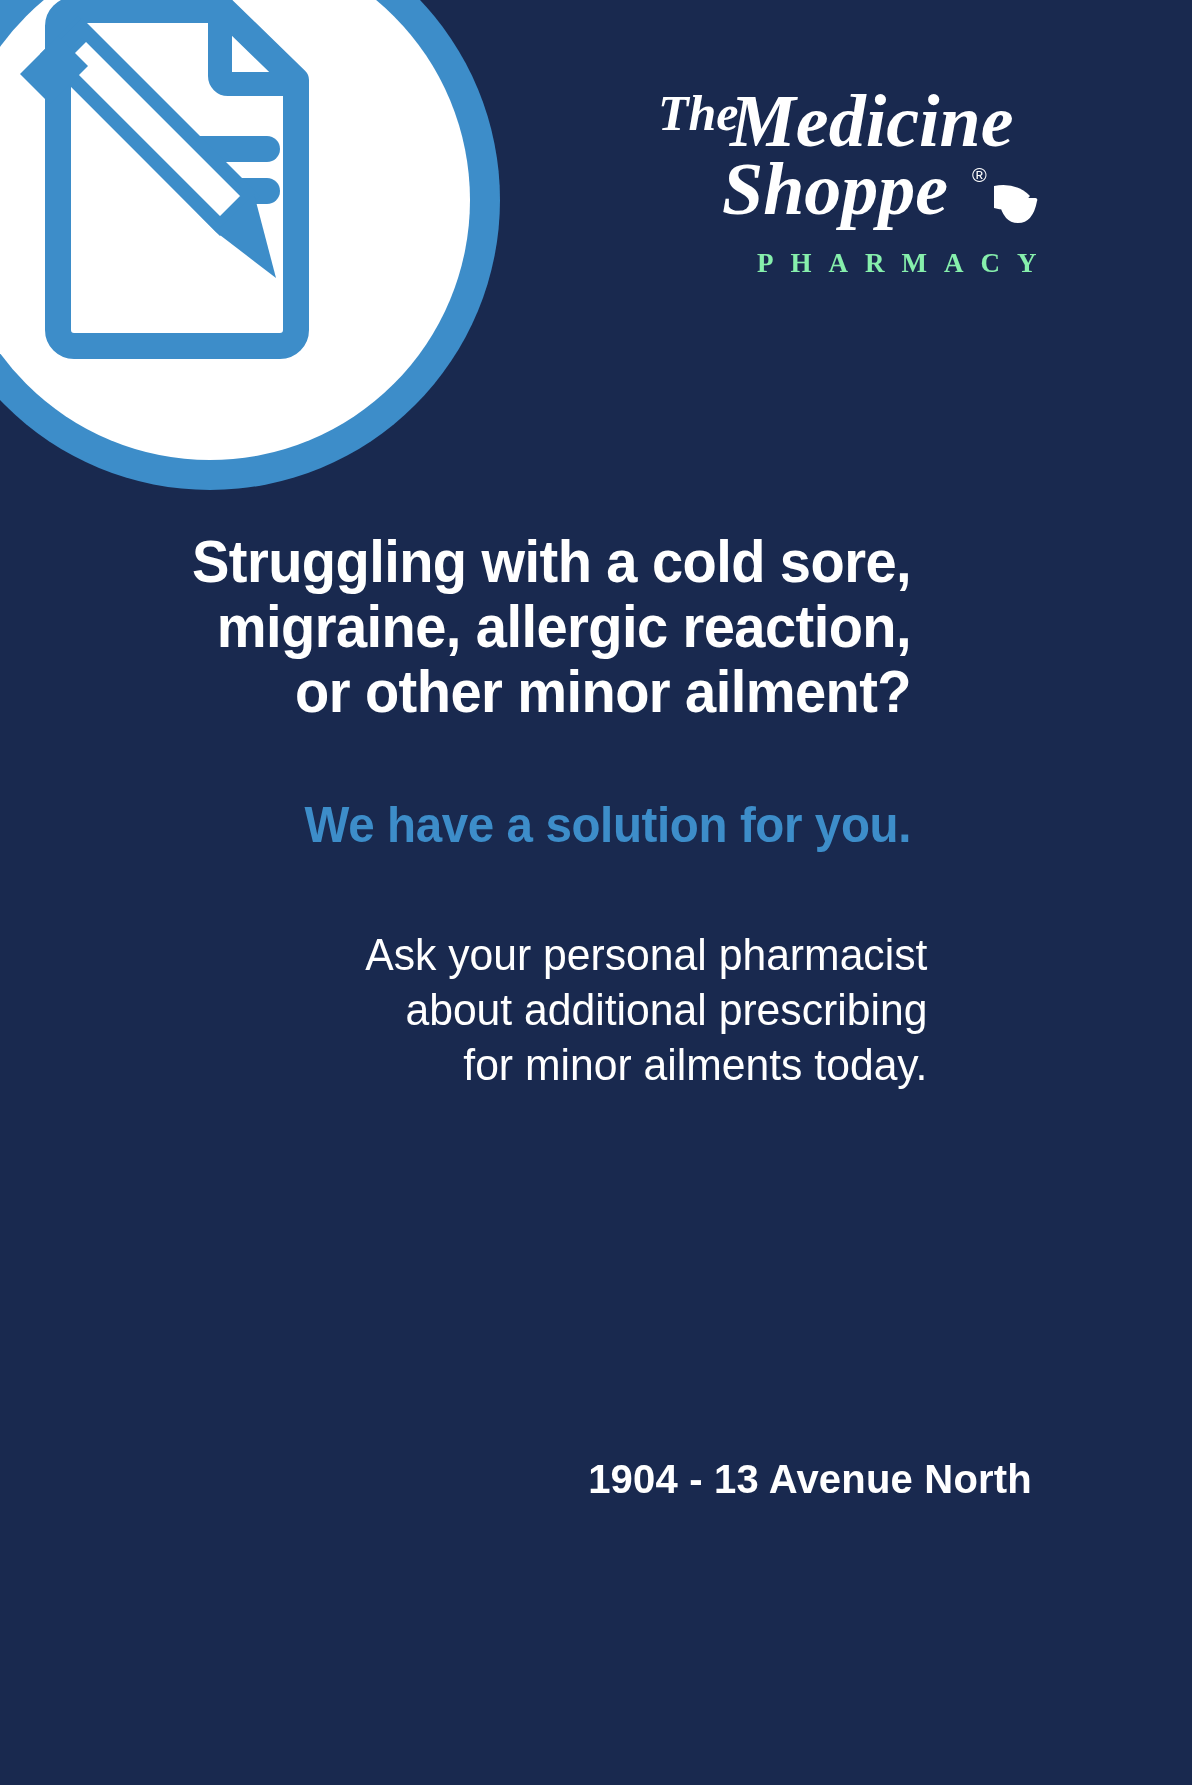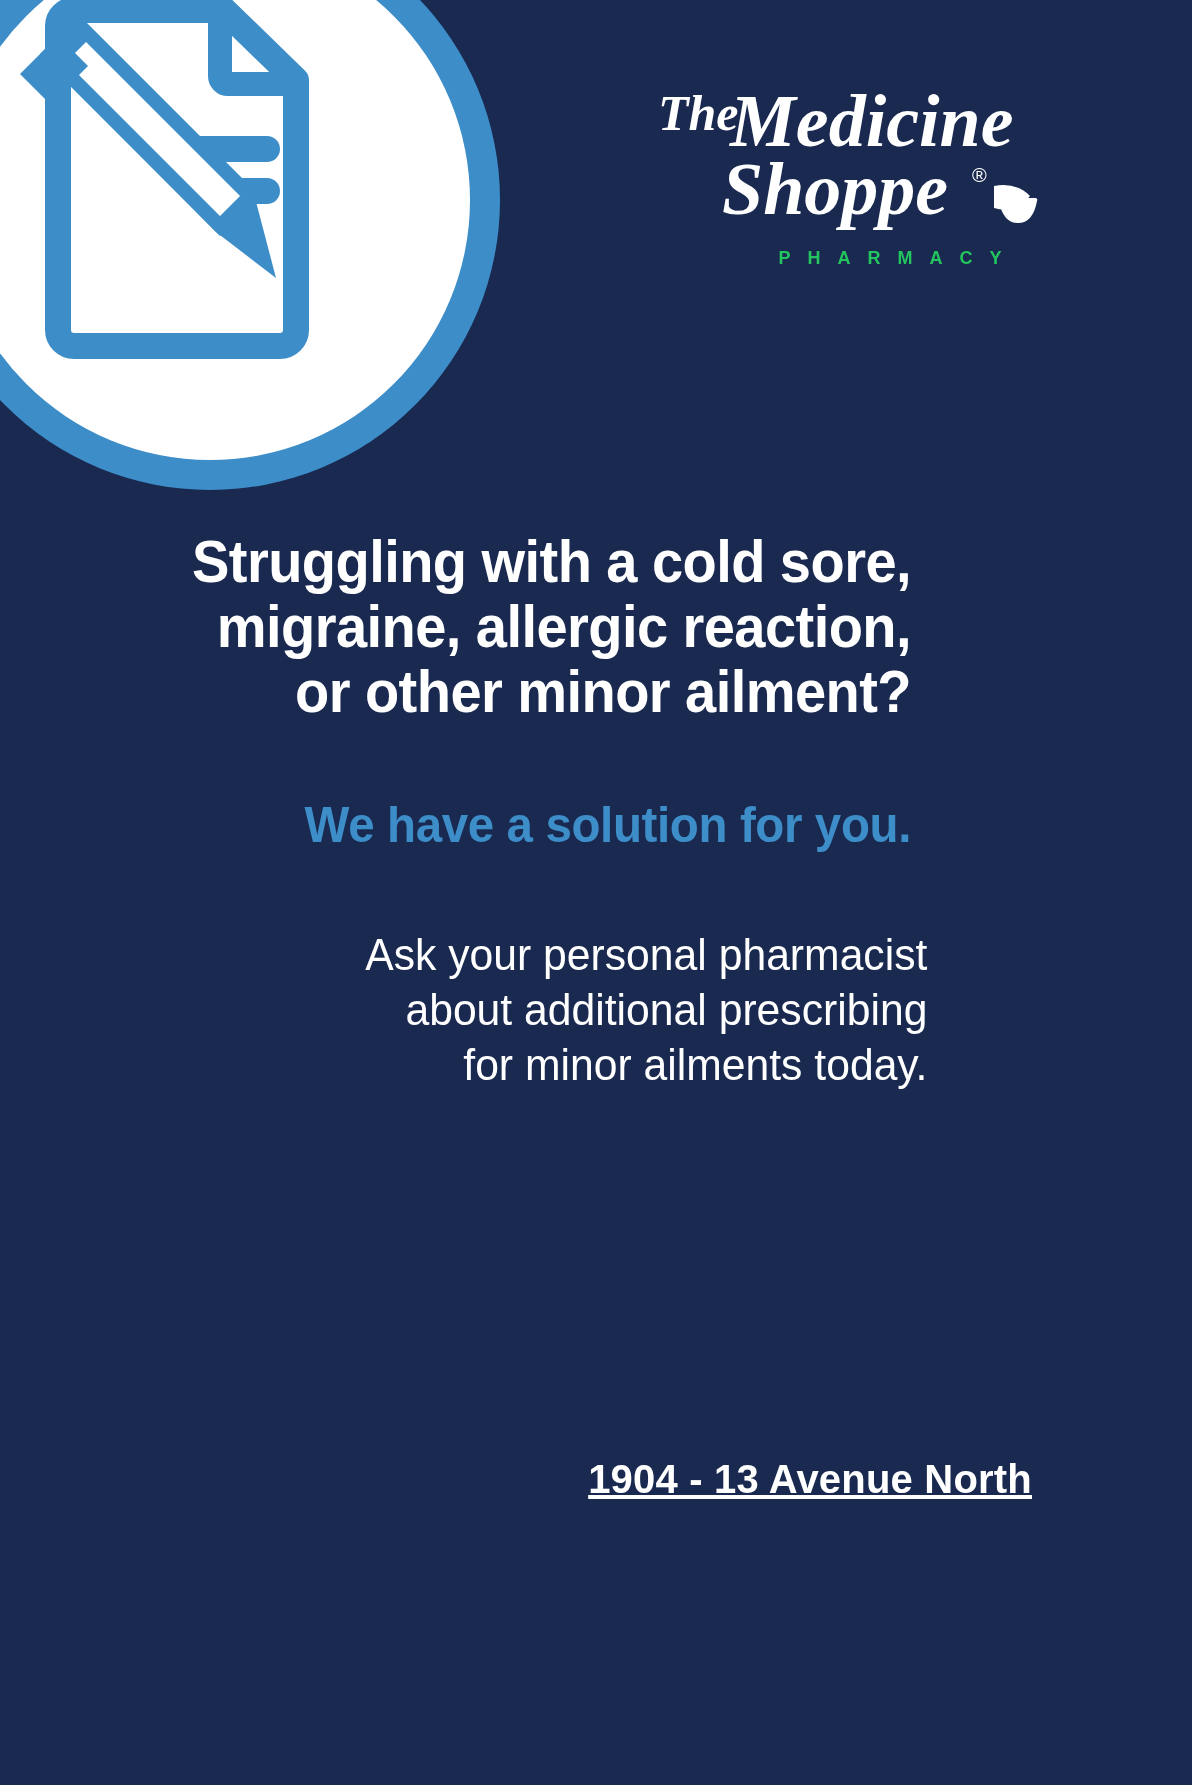--- a/index.html
+++ b/index.html
@@ -64,24 +64,24 @@
     text-align: right;
   }
   .logo-script {
     display: block;
     position: relative;
     height: 170px;
   }
   .logo-script svg { display:block; width: 100%; height: 100%; }
   .logo-pharmacy {
     display: block;
-    color: #22c55e;
-    font-family: Liberation Sans, sans-serif;
-    font-weight: 700;
-    font-size: 18px;
+    color: #86efac;
+    font-family: Liberation Serif, serif;
+    font-weight: 700;
+    font-size: 27px;
     letter-spacing: 17px;
     text-indent: 17px;
     text-align: center;
     margin-top: 4px;
     padding-left: 120px;
   }
 
   
   .content {
     position: absolute;
@@ -136,21 +136,20 @@
     position: absolute;
     right: 56px;
     bottom: 279px;
     text-align: right;
     color: #ffffff;
     font-family: "Liberation Sans", sans-serif;
     font-weight: 700;
     font-size: 40px;
     line-height: 1.33;
     letter-spacing: 0.2px;
-    text-decoration: underline;
   }
   .address .addr-line { display: block; white-space: nowrap; }
 </style>
 </head>
 <body>
 
 <div class="poster">
 
   <div class="badge-wrap">
     <div class="badge-ring"></div>

